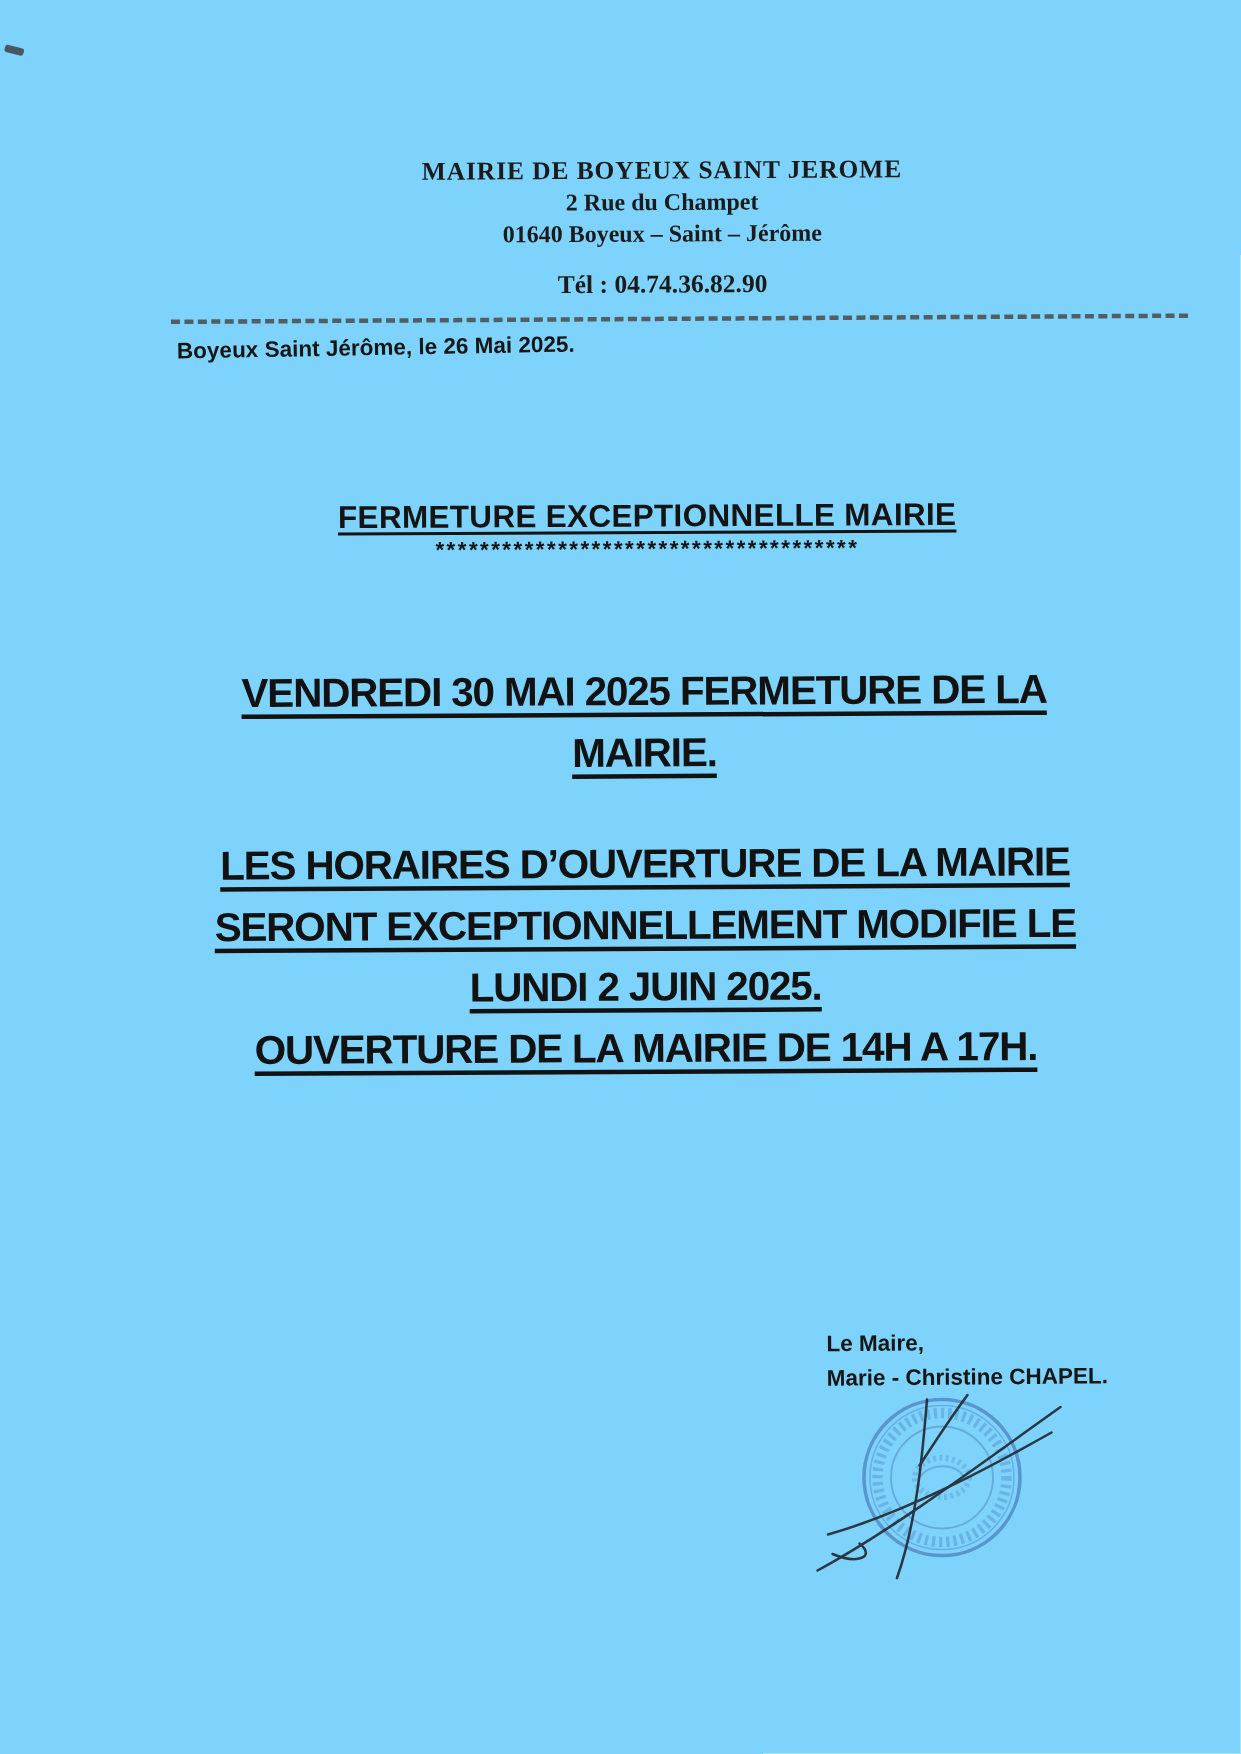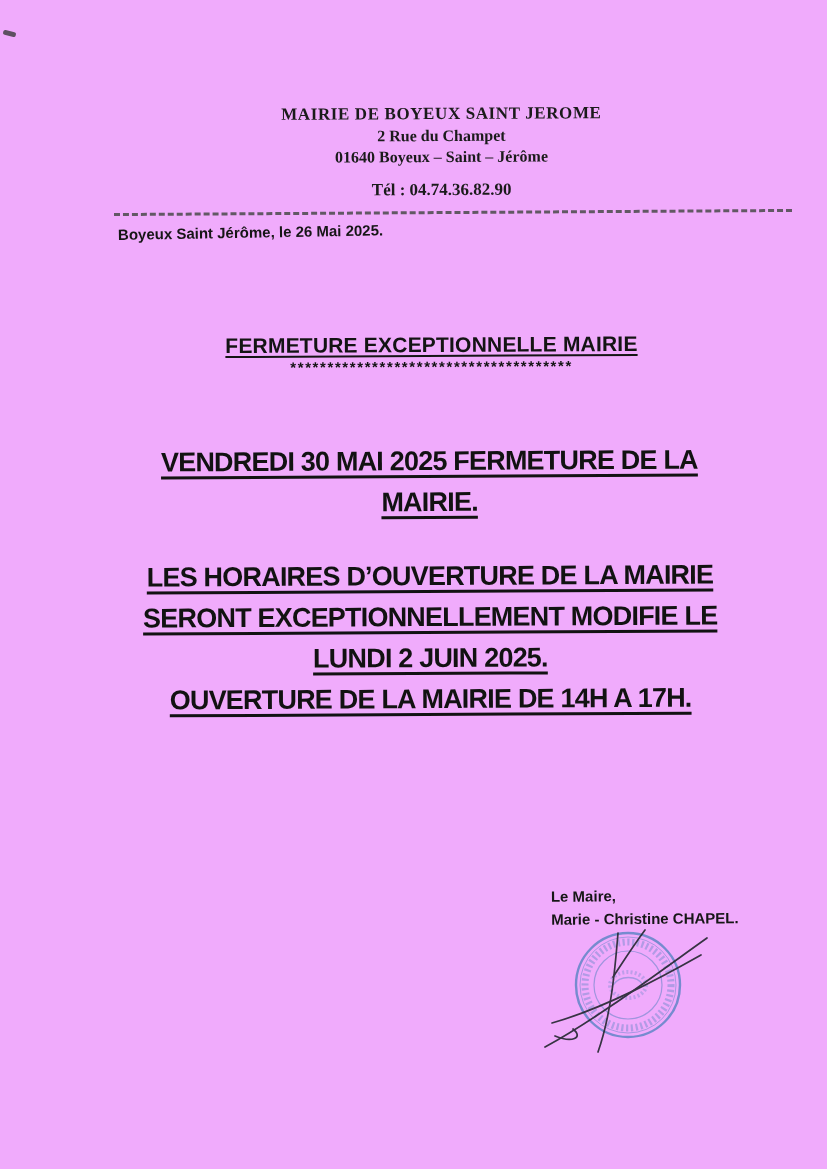--- a/index.html
+++ b/index.html
@@ -4,21 +4,21 @@
 <style>
   * { margin:0; padding:0; box-sizing:border-box; }
   html, body { width:827px; height:1169px; }
   body {
     background:#ffffff;
     font-family:"Liberation Sans", sans-serif;
     color:#141414;
     position:relative;
     overflow:hidden;
   }
-  .page { position:absolute; inset:0; background:#f0abfc; }
+  .page { position:absolute; inset:0; background:#7dd3fc; }
 
   .scan-artifact {
     position:absolute; top:31px; left:3px;
     width:13px; height:5px; background:#3a3a3a;
     border-radius:2px; transform:rotate(14deg); opacity:.8;
   }
 
   .letterhead {
     position:absolute; top:104px; left:0; width:100%;
     text-align:center; transform:translateX(28px) rotate(-0.3deg);

